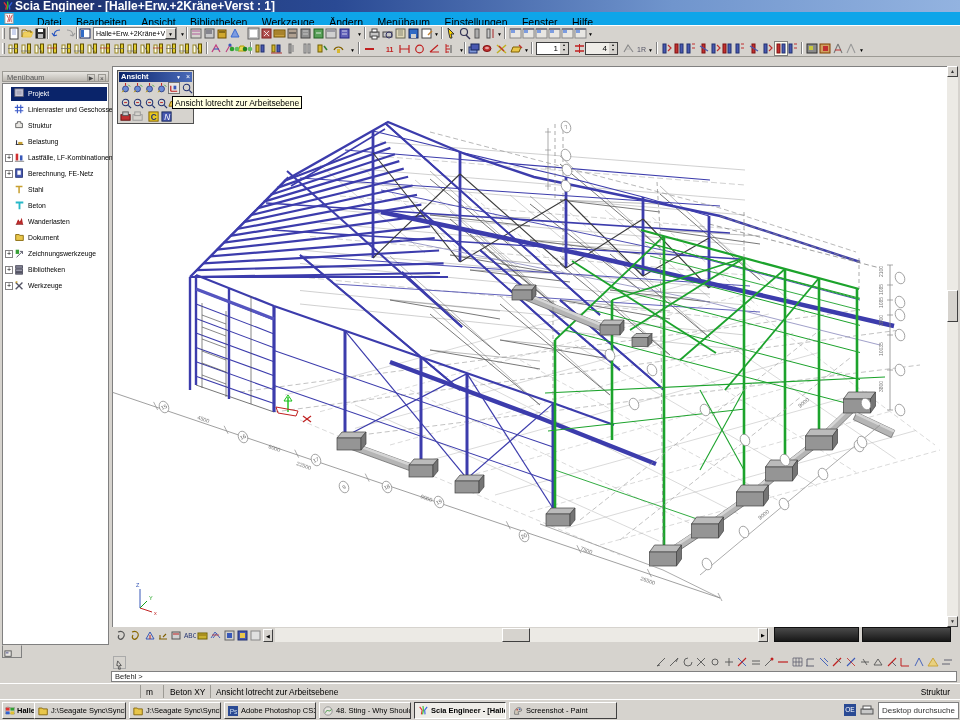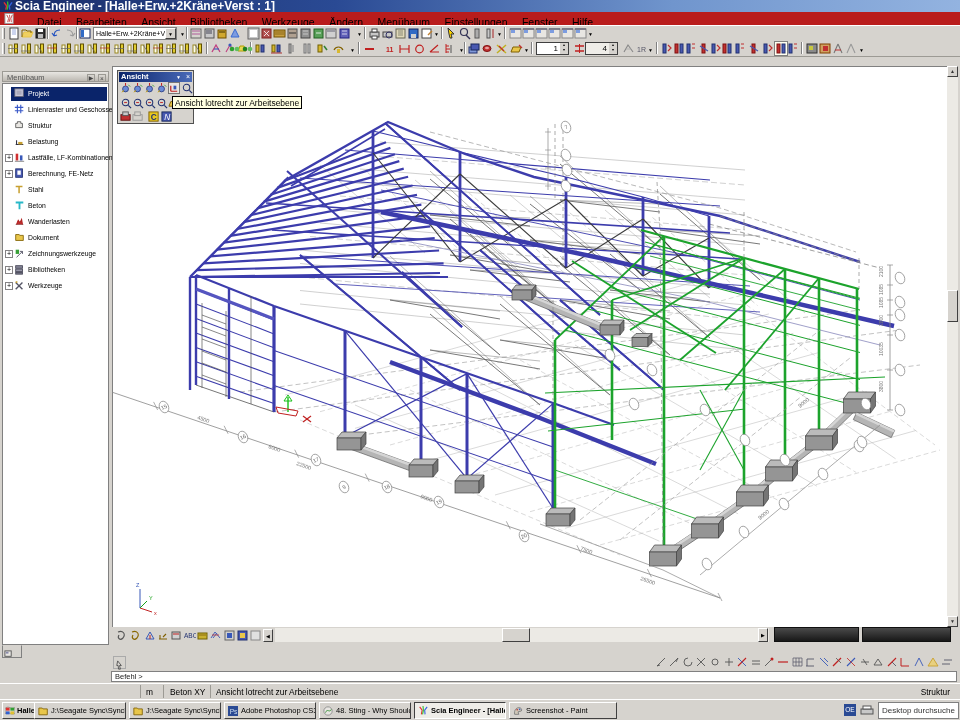--- a/index.html
+++ b/index.html
@@ -1,21 +1,21 @@
 <!DOCTYPE html>
 <html><head><meta charset="utf-8">
 <style>
 html,body{margin:0;padding:0;width:960px;height:720px;overflow:hidden;
  font-family:"Liberation Sans",sans-serif;background:#d6d3ce;}
 *{box-sizing:border-box;}
 .abs{position:absolute;}
 #titlebar{position:absolute;left:0;top:0;width:960px;height:12px;
  background:linear-gradient(to right,#1a2d68 0%,#2a4a94 35%,#7095cd 70%,#93b3e0 100%);}
 #titlebar .t{position:absolute;left:15px;top:0px;color:#fff;font-size:12px;font-weight:bold;line-height:12px;white-space:nowrap;}
-#menubar{position:absolute;left:0;top:12px;width:960px;height:13px;background:#b91c1c;}
+#menubar{position:absolute;left:0;top:12px;width:960px;height:13px;background:#0ea5e9;}
 .menuitem{display:inline-block;font-size:10.5px;color:#000;padding:0 5px;line-height:13px;}
 #tb1{position:absolute;left:0;top:26px;width:960px;height:15px;background:#d6d3ce;}
 #tb2{position:absolute;left:0;top:41px;width:960px;height:16px;background:#d6d3ce;border-bottom:1px solid #9c9a94;}
 #lpanel{position:absolute;left:0;top:62px;width:111px;height:624px;background:#d6d3ce;}
 #lphead{position:absolute;left:2px;top:9px;width:107px;height:11px;background:linear-gradient(to bottom,#e8e6e2,#bdb9b2);border:1px solid #9c9a94;}
 #lphead .t{position:absolute;left:4px;top:0;font-size:7.5px;color:#555;line-height:11px;}
 #lptree{position:absolute;left:2px;top:21px;width:107px;height:562px;background:#fff;border:1px solid #808080;}
 .ti{position:absolute;left:0;width:105px;height:16px;font-size:6.8px;line-height:16px;color:#000;white-space:nowrap;}
 .ti .ic{position:absolute;left:11px;top:2px;width:11px;height:11px;}
 .ti .tx{position:absolute;left:25px;top:0;}

